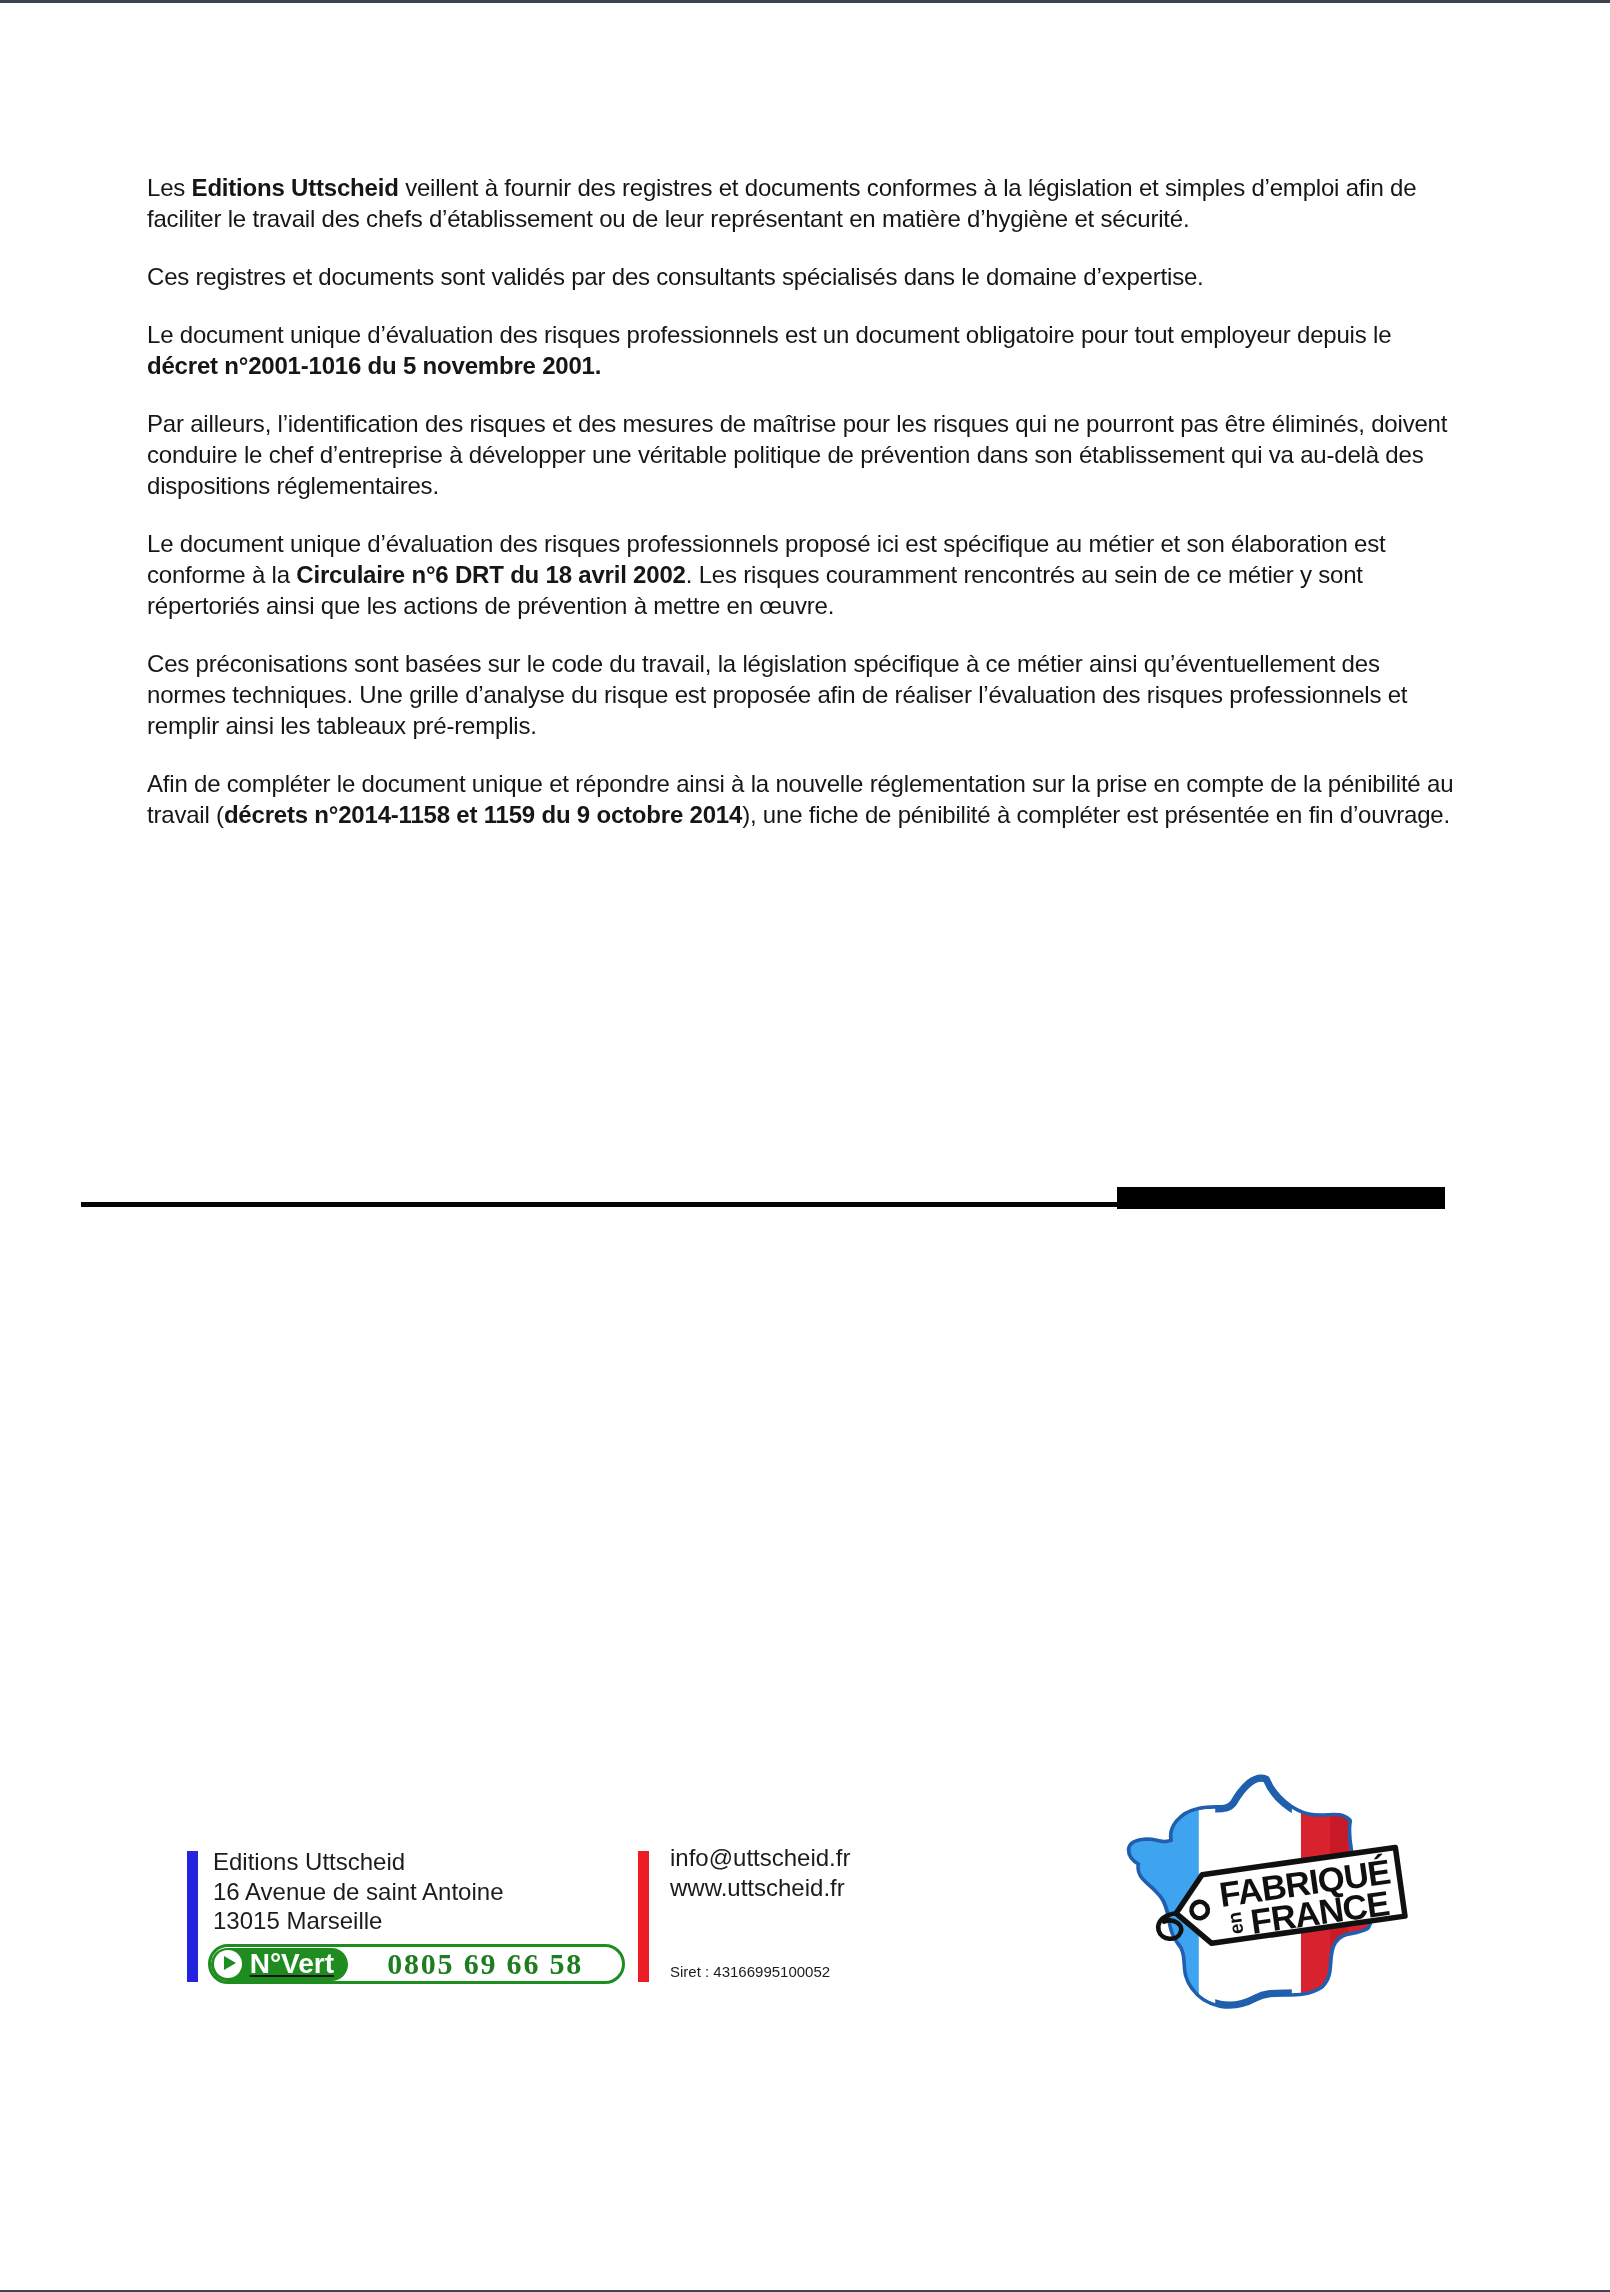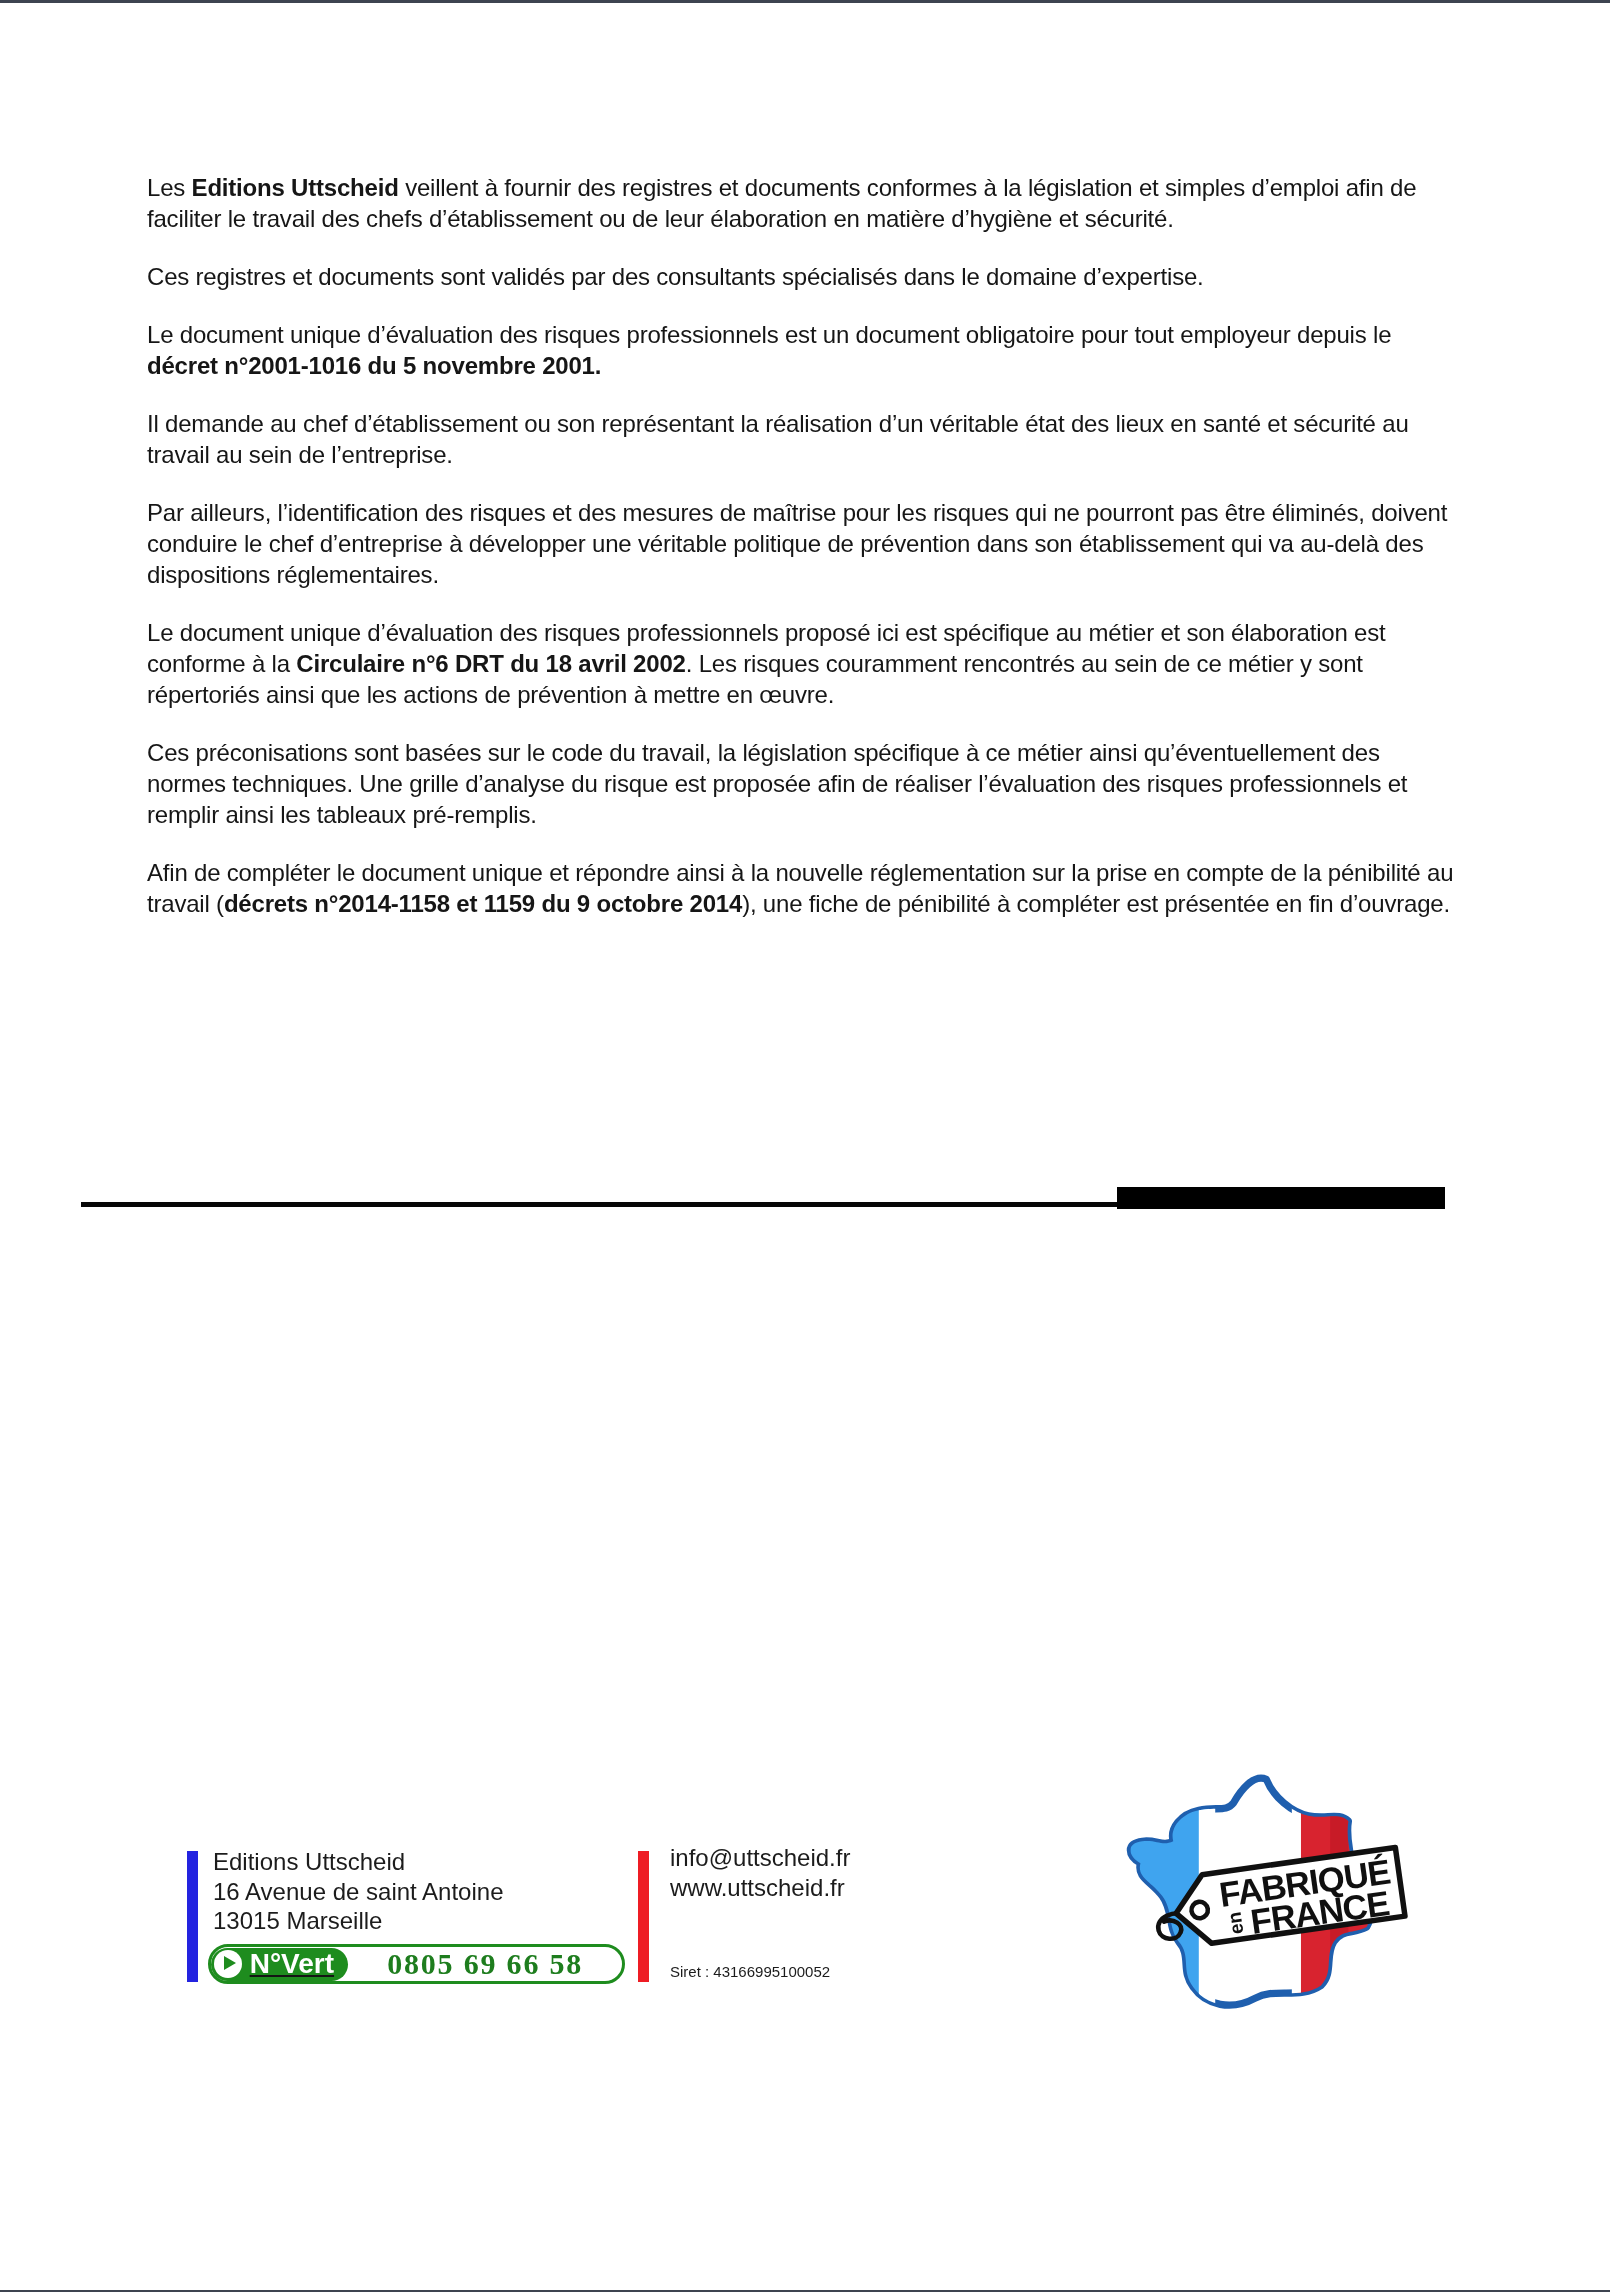--- a/index.html
+++ b/index.html
@@ -90,24 +90,23 @@
   .mif{position:absolute;left:1103px;top:1761px;width:312px;height:301px;}
   .mif text{font-family:"Liberation Sans",sans-serif;font-weight:bold;fill:#101010;}
 </style>
 </head>
 <body>
 
 <div class="page">
   <div class="edge top"></div>
 
   <main class="content">
-    <p><span>Les </span><span class="b">Editions Uttscheid</span><span> veillent à fournir des registres et documents conformes à la législation et simples d’emploi afin de faciliter le travail des chefs d’établissement ou de leur élaboration en matière d’hygiène et sécurité.</span></p>
+    <p><span>Les </span><span class="b">Editions Uttscheid</span><span> veillent à fournir des registres et documents conformes à la législation et simples d’emploi afin de faciliter le travail des chefs d’établissement ou de leur représentant en matière d’hygiène et sécurité.</span></p>
     <p><span>Ces registres et documents sont validés par des consultants spécialisés dans le domaine d’expertise.</span></p>
     <p><span>Le document unique d’évaluation des risques professionnels est un document obligatoire pour tout employeur depuis le </span><span class="b">décret n°2001-1016 du 5 novembre 2001.</span></p>
-    <p><span>Il demande au chef d’établissement ou son représentant la réalisation d’un véritable état des lieux en santé et sécurité au travail au sein de l’entreprise.</span></p>
     <p><span>Par ailleurs, l’identification des risques et des mesures de maîtrise pour les risques qui ne pourront pas être éliminés, doivent conduire le chef d’entreprise à développer une véritable politique de prévention dans son établissement qui va au-delà des dispositions réglementaires.</span></p>
     <p><span>Le document unique d’évaluation des risques professionnels proposé ici est spécifique au métier et son élaboration est conforme à la </span><span class="b">Circulaire n°6 DRT du 18 avril 2002</span><span>. Les risques couramment rencontrés au sein de ce métier y sont répertoriés ainsi que les actions de prévention  à mettre en œuvre.</span></p>
     <p><span>Ces préconisations sont basées sur le code du travail, la législation spécifique à ce métier ainsi qu’éventuellement des normes techniques. Une grille d’analyse du risque est proposée afin de réaliser l’évaluation des risques professionnels et remplir ainsi les tableaux pré-remplis.</span></p>
     <p><span>Afin de compléter le document unique et répondre ainsi à la nouvelle réglementation  sur la prise en compte de la pénibilité au travail (</span><span class="b">décrets n°2014-1158 et 1159 du 9 octobre 2014</span><span>), une fiche de pénibilité à compléter est présentée en fin d’ouvrage.</span></p>
   </main>
 
   <div class="rule-thin"></div>
   <div class="rule-thick"></div>
 
   <footer>

